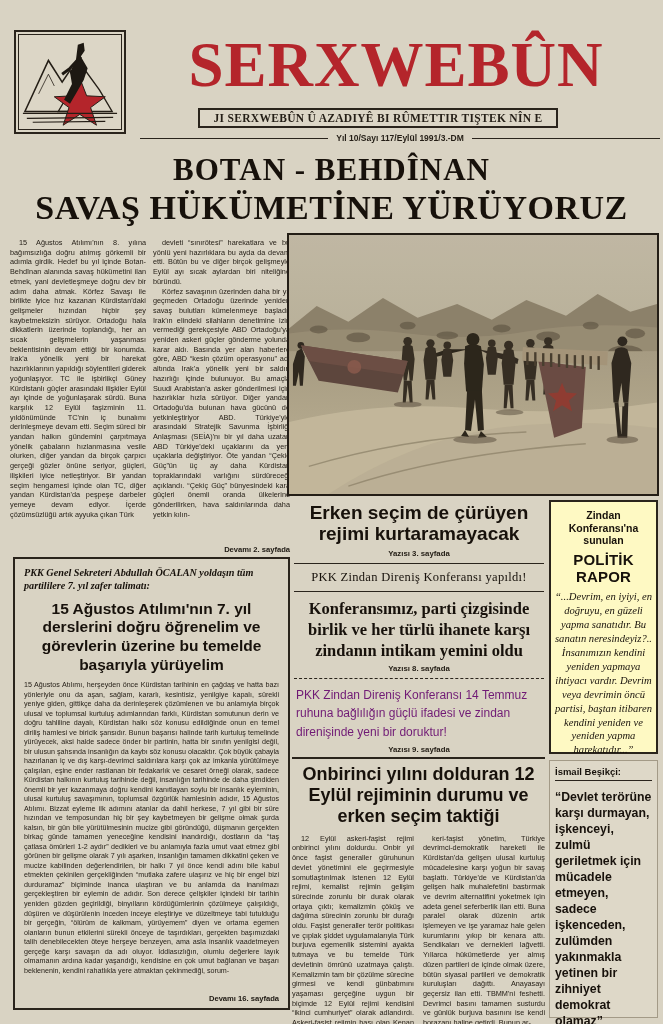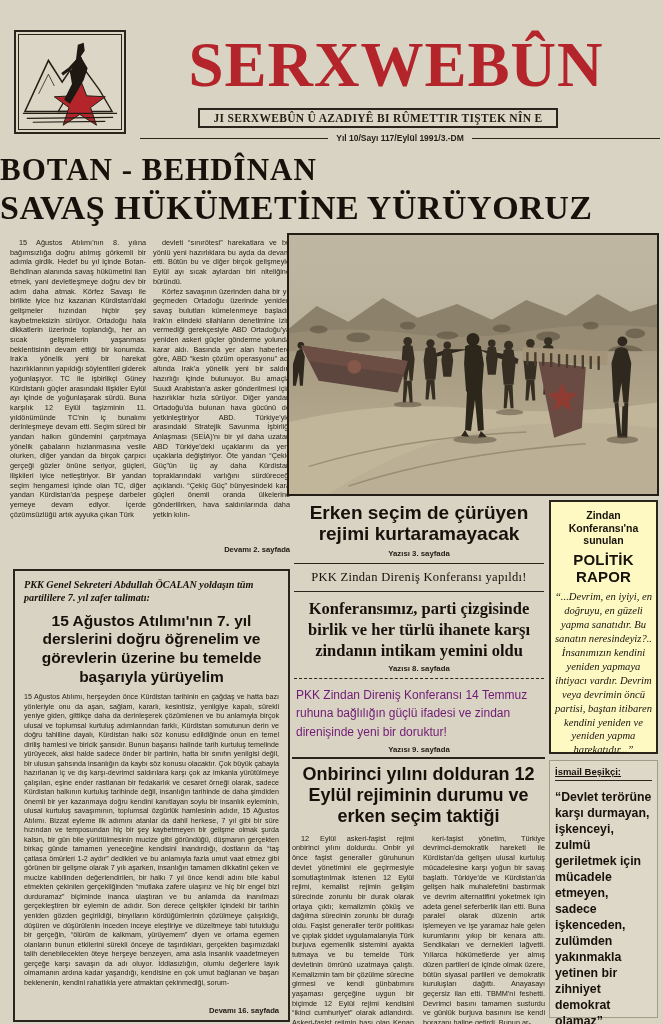--- a/index.html
+++ b/index.html
@@ -27,21 +27,21 @@
     font-family:"Liberation Serif", serif; font-weight:bold; font-size:11.5px;
     letter-spacing:0.3px; color:#241e16; background:#dcd6c6;
   }
   .issue-line {
     left:140px; top:133px; width:520px; display:flex; align-items:center; gap:8px;
     font-size:8.5px; font-weight:bold; color:#241e16;
   }
   .issue-line:before, .issue-line:after { content:""; flex:1; border-top:1.5px solid #2a241c; }
 
   
-  .main-headline { left:0; top:152px; width:663px; text-align:left;
+  .main-headline { left:0; top:152px; width:663px; text-align:center;
     font-family:"Liberation Serif", serif; font-weight:bold; color:#17110b; }
   .main-headline .l1 { font-size:31px; line-height:36px; letter-spacing:1px; }
   .main-headline .l2 { font-size:34px; line-height:40px; letter-spacing:0.5px; }
 
   
   .tiny { font-size:7.3px; line-height:1.33; text-align:justify; color:#221c14; }
   .tiny p { margin:0; text-indent:9px; }
   .continued { font-size:7.6px; font-weight:bold; text-align:right; margin-top:2px; }
   .pageref { font-size:7.8px; font-weight:bold; text-align:center; color:#221c14; }
 
@@ -80,25 +80,25 @@
     border:2px solid #2a241c; background:#fef9c3; padding:7px 3px; text-align:center; }
   .rapor-kicker { font-weight:bold; font-size:10.5px; line-height:1.2; color:#17110b; }
   .rapor-title { font-weight:bold; font-size:15px; letter-spacing:0.2px; margin-top:4px; color:#17110b; }
   .rapor-quote { font-family:"Liberation Serif", serif; font-style:italic; font-size:10.6px;
     line-height:1.32; margin-top:5px; color:#17110b; }
   .rapor-box .pageref { margin-top:4px; }
 
   .besikci { left:549px; top:760px; width:109px; height:258px; box-sizing:border-box;
     background:#ded8c8; border:1px solid #a39a87; padding:5px 5px; }
   .besikci-name { font-weight:bold; font-size:9.5px; border-bottom:1px solid #2a241c;
-    padding-bottom:3px; color:#17110b;text-decoration:underline; }
+    padding-bottom:3px; color:#17110b; }
   .besikci-quote { font-weight:bold; font-size:12.3px; line-height:1.3; margin-top:9px; color:#17110b; }
 
   
-  .ocalan-box { left:13px; top:569px; width:277px; height:453px; box-sizing:border-box;
+  .ocalan-box { left:13px; top:557px; width:277px; height:453px; box-sizing:border-box;
     border:2px solid #2a241c; padding:7px 9px 5px; display:flex; flex-direction:column; }
   .ocalan-kicker { font-family:"Liberation Serif", serif; font-style:italic; font-weight:bold;
     font-size:10.2px; line-height:1.3; color:#17110b; }
   .ocalan-headline { font-weight:bold; font-size:15.5px; line-height:1.22; text-align:center;
     margin:7px 4px 6px; color:#17110b; }
   .ocalan-body { flex:1; overflow:hidden; font-size:7.15px; line-height:1.33; text-align:justify; color:#221c14; }
 </style>
 </head>
 <body>
 

